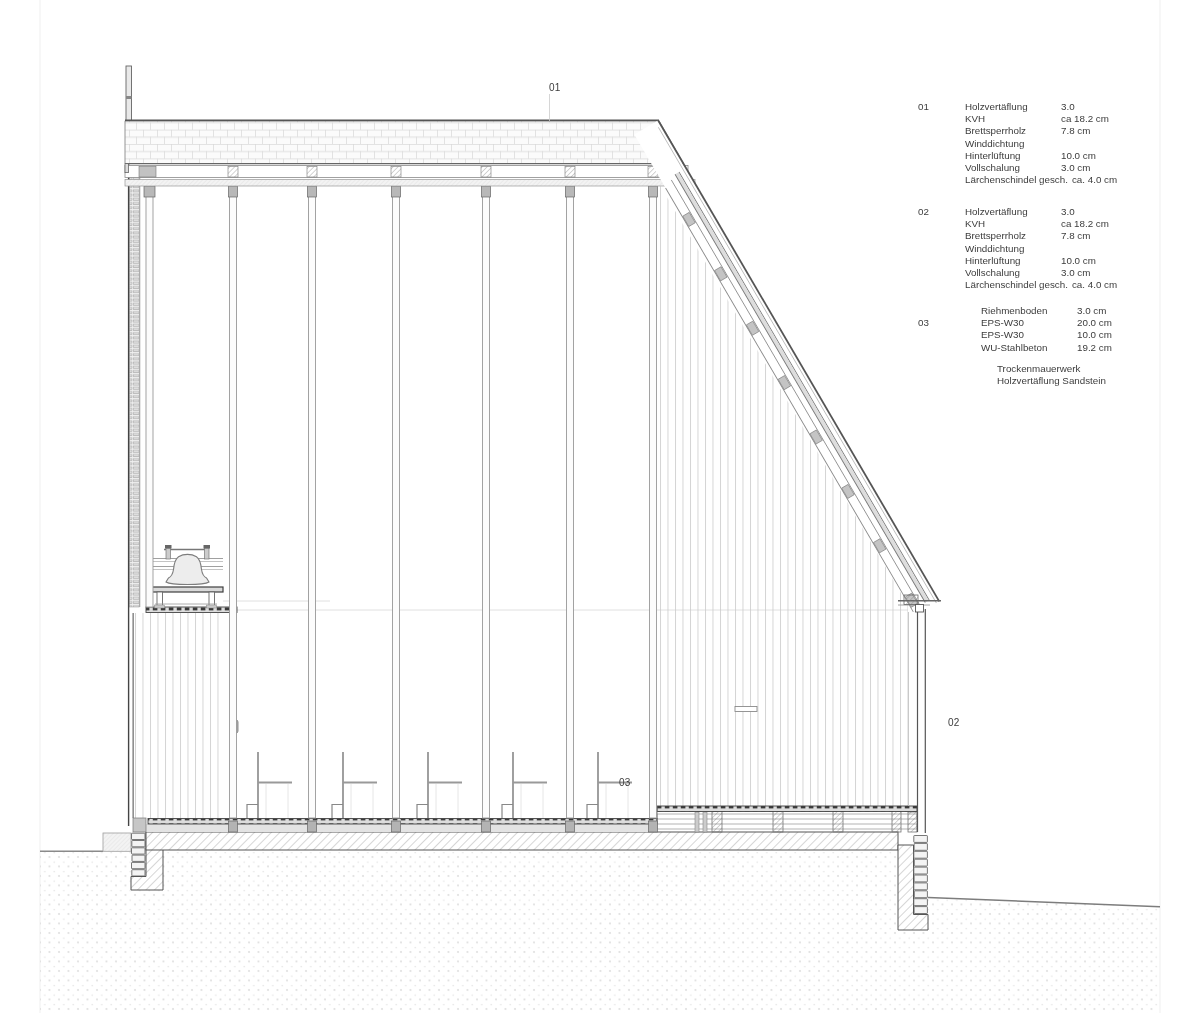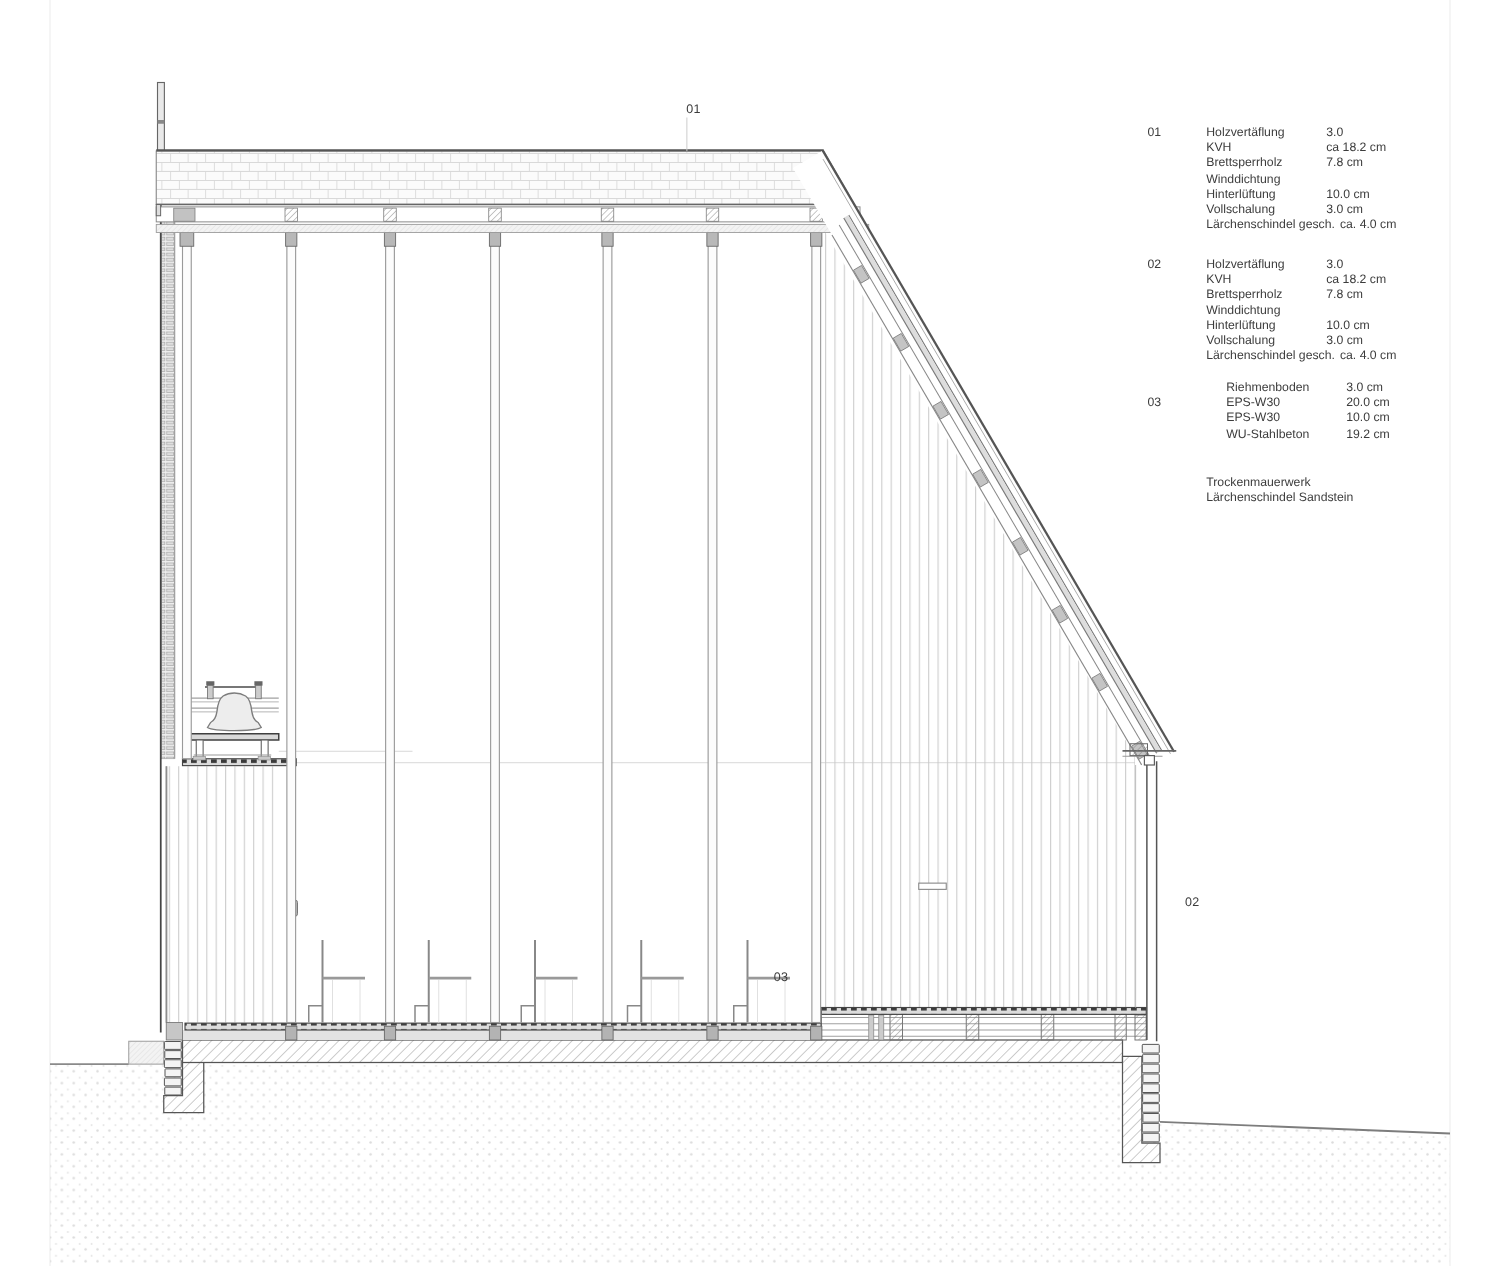--- a/index.html
+++ b/index.html
@@ -368,19 +368,19 @@
     <div class="leg-row">
           <span class="leg-name">EPS-W30</span>
           <span class="leg-val">10.0 cm</span>
         </div>
     <div class="leg-row">
           <span class="leg-name">WU-Stahlbeton</span>
           <span class="leg-val">19.2 cm</span>
         </div>
   </div>
 
-  <div class="materials" style="top:381px;">
+  <div class="materials" style="top:363px;margin-left:32px;">
     <div>Trockenmauerwerk</div>
-    <div>Lärchenschindel Sandstein</div>
+    <div>Holzvertäflung Sandstein</div>
   </div>
 </div>
 
 </div>
 
 </body></html>

